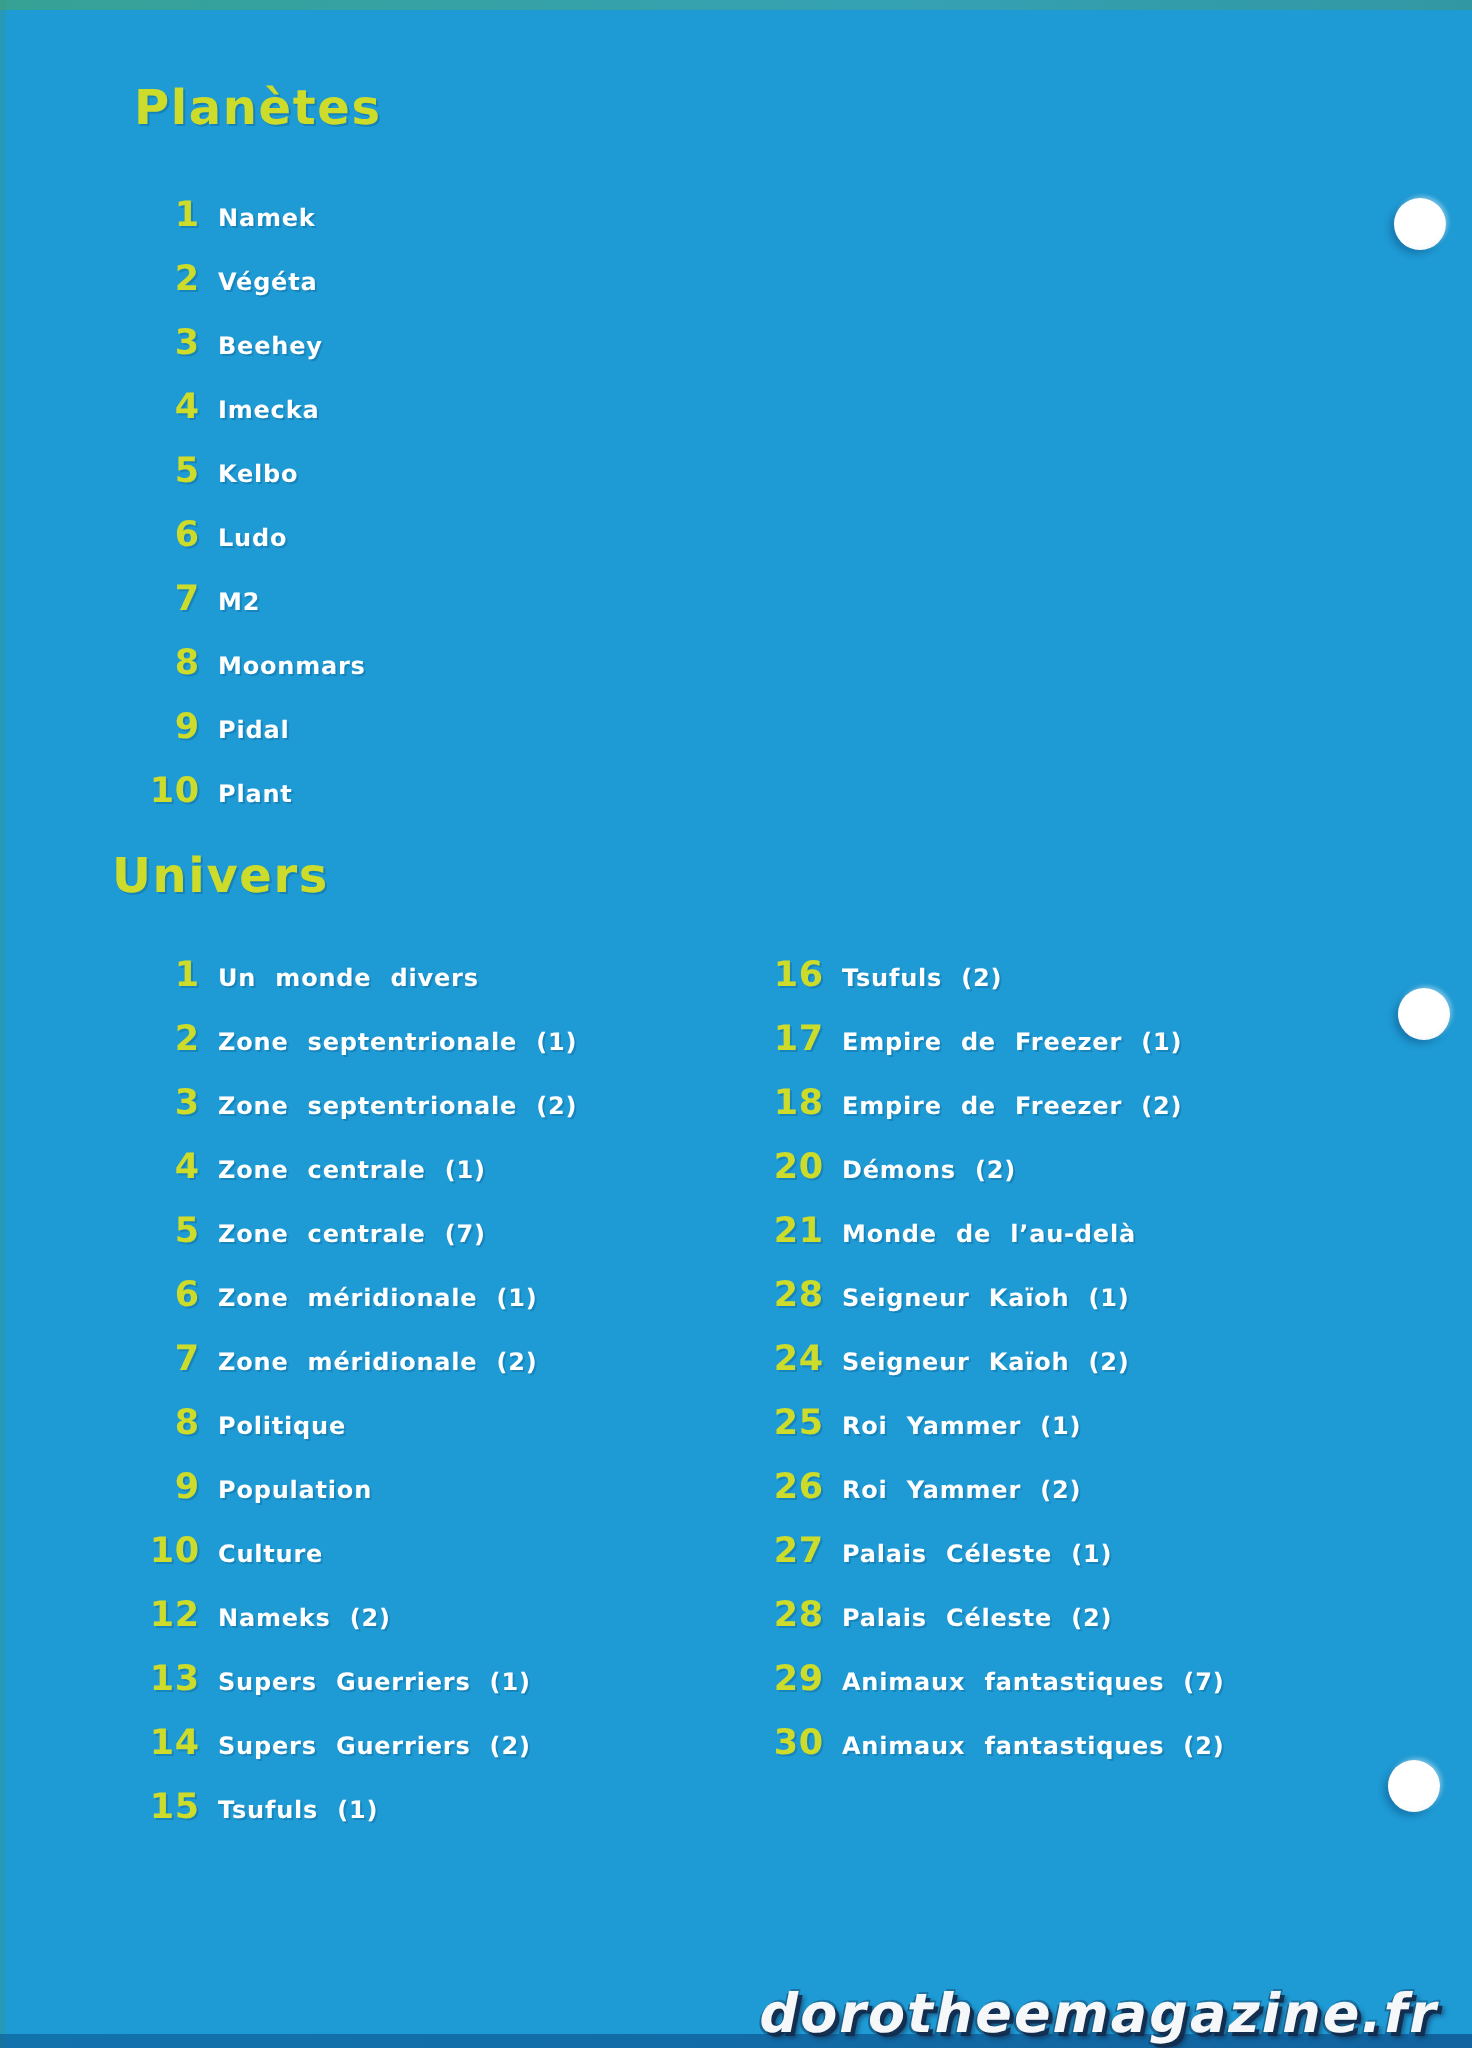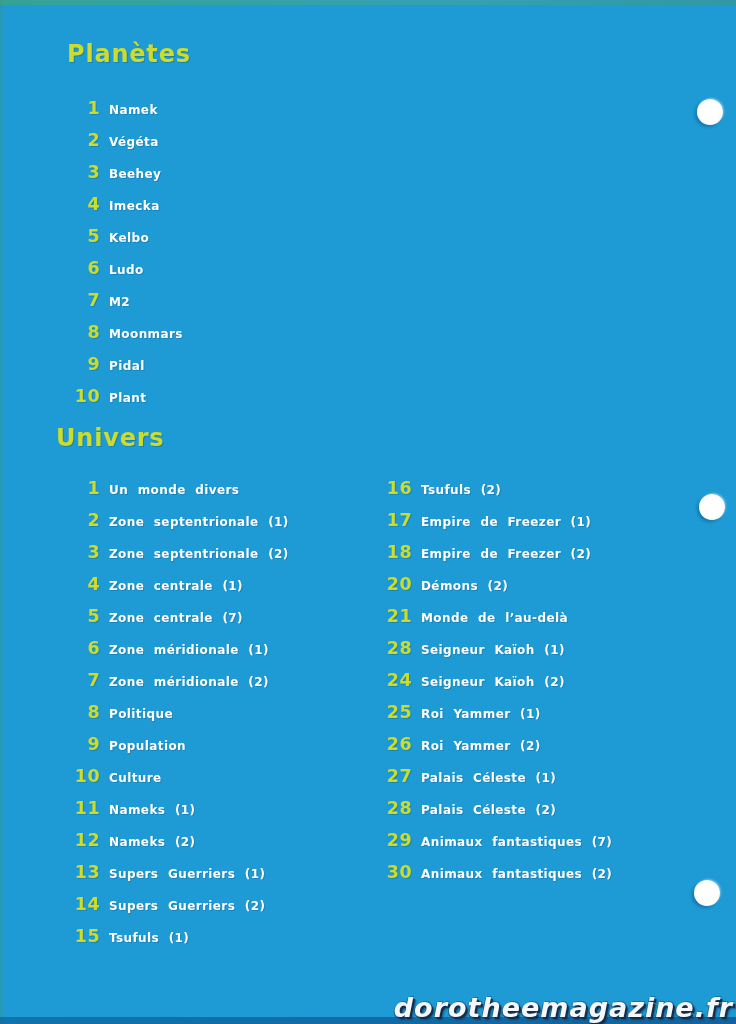--- a/index.html
+++ b/index.html
@@ -81,21 +81,21 @@
     border-radius: 50%;
     background: radial-gradient(circle at 45% 40%, #ffffff 60%, #e9edf0 100%);
     box-shadow: -2px 2px 3px rgba(10,60,110,0.35), 1px -1px 2px rgba(255,255,255,0.4);
   }
   #hole-top    { left: 697px; top: 99px; }
   #hole-middle { left: 699px; top: 494px; }
   #hole-bottom { left: 694px; top: 880px; }
 
   .watermark {
     position: absolute;
-    right: 3px;
+    right: 17px;
     bottom: 1px;
     font-size: 27px;
     font-weight: 700;
     font-style: italic;
     letter-spacing: 1px;
     color: #f5f7f9;
     text-shadow:
       2px 2px 0 rgba(18,42,74,0.9),
       3px 3px 2px rgba(18,42,74,0.55),
       -1px 1px 0 rgba(18,42,74,0.45),
@@ -211,24 +211,20 @@
     <div class="row">
       <span class="num">9</span>
       <span class="label">Population</span>
     </div>
 
     <div class="row">
       <span class="num">10</span>
       <span class="label">Culture</span>
     </div>
 
-    <div class="row">
-      <span class="num">11</span>
-      <span class="label">Nameks (1)</span>
-    </div>
 
     <div class="row">
       <span class="num">12</span>
       <span class="label">Nameks (2)</span>
     </div>
 
     <div class="row">
       <span class="num">13</span>
       <span class="label">Supers Guerriers (1)</span>
     </div>

